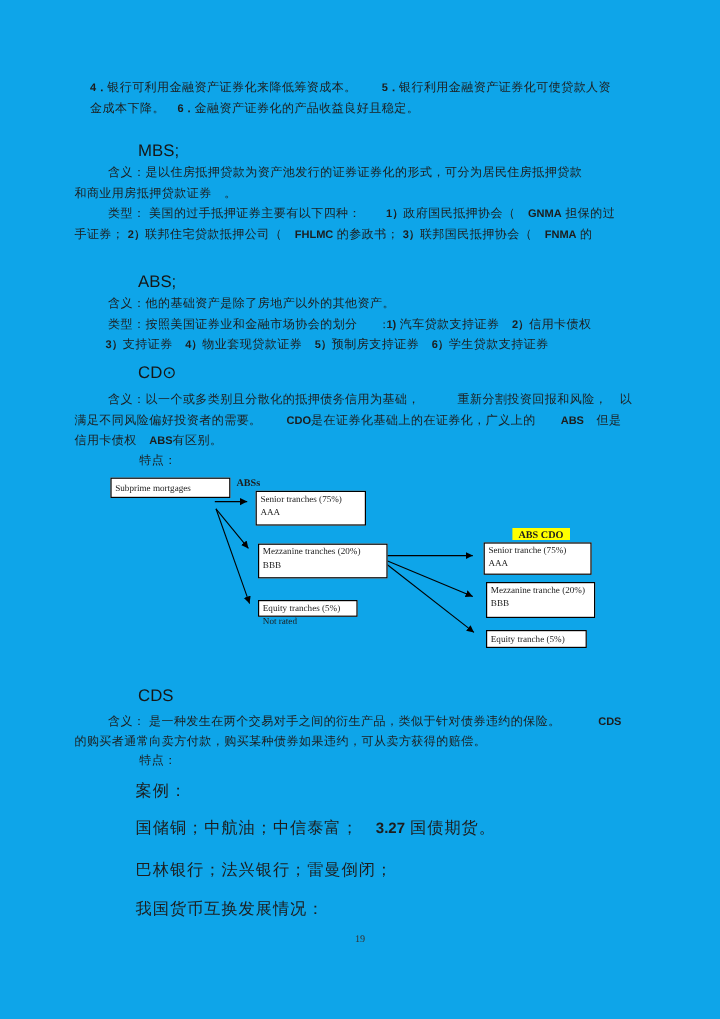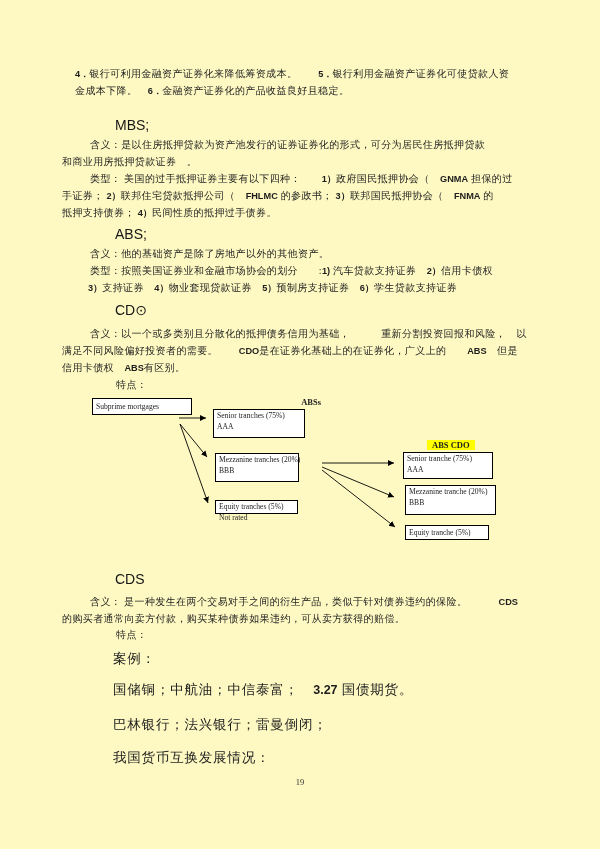--- a/index.html
+++ b/index.html
@@ -1,17 +1,17 @@
 <!DOCTYPE html>
 <html><head>
 <meta charset="utf-8">
 <style>
   html,body{margin:0;padding:0;background:#888;}
   .page{
-    position:relative;width:600px;height:849px;background:#fef9c3;
+    position:relative;width:600px;height:849px;background:#0ea5e9;
     font-family:"Liberation Serif",serif;color:#1d1d1d;overflow:hidden;
     margin:0 auto;
     text-decoration:underline;
   }
   .bl{position:absolute;font-size:10px;line-height:13px;white-space:pre;letter-spacing:.4px;}
   .bl .b{font-family:"Liberation Sans",sans-serif;font-weight:700;font-size:9.2px;letter-spacing:0;}
   .hd{position:absolute;left:115px;font-family:"Liberation Sans",sans-serif;font-size:14px;color:#161616;white-space:pre;}
   .case{position:absolute;left:113px;font-size:13.5px;letter-spacing:.8px;white-space:pre;}
   .case .b{font-family:"Liberation Sans",sans-serif;font-weight:700;font-size:12.5px;letter-spacing:0;text-align:right;}
   .pagenum{position:absolute;left:0;top:777px;width:600px;text-align:center;font-size:8.5px;color:#333;}
@@ -30,21 +30,20 @@
 <div class="page">
 
   <div class="bl" style="left:75px;top:67px"><span class="b">4．</span><span>银行可利用金融资产证券化来降低筹资成本。　　</span><span class="b">5．</span><span>银行利用金融资产证券化可使贷款人资</span></div>
   <div class="bl" style="left:75px;top:84px"><span>金成本下降。　</span><span class="b">6．</span><span>金融资产证券化的产品收益良好且稳定。</span></div>
 
   <div class="hd" style="top:117px">MBS;</div>
   <div class="bl" style="left:90px;top:138px"><span>含义：是以住房抵押贷款为资产池发行的证券证券化的形式，可分为居民住房抵押贷款</span></div>
   <div class="bl" style="left:62px;top:155px"><span>和商业用房抵押贷款证券　。</span></div>
   <div class="bl" style="left:90px;top:172px"><span>类型： 美国的过手抵押证券主要有以下四种：　　</span><span class="b">1）</span><span>政府国民抵押协会（　</span><span class="b">GNMA</span><span> 担保的过</span></div>
   <div class="bl" style="left:62px;top:189px"><span>手证券； </span><span class="b">2）</span><span>联邦住宅贷款抵押公司（　</span><span class="b">FHLMC</span><span> 的参政书； </span><span class="b">3）</span><span>联邦国民抵押协会（　</span><span class="b">FNMA</span><span> 的</span></div>
-  <div class="bl" style="left:62px;top:206px"><span>抵押支持债券； </span><span class="b">4）</span><span>民间性质的抵押过手债券。</span></div>
 
   <div class="hd" style="top:226px">ABS;</div>
   <div class="bl" style="left:90px;top:247px"><span>含义：他的基础资产是除了房地产以外的其他资产。</span></div>
   <div class="bl" style="left:90px;top:264px"><span>类型：按照美国证券业和金融市场协会的划分　　:</span><span class="b">1)</span><span> 汽车贷款支持证券　</span><span class="b">2）</span><span>信用卡债权</span></div>
   <div class="bl" style="left:88px;top:281px"><span class="b">3）</span><span>支持证券　</span><span class="b">4）</span><span>物业套现贷款证券　</span><span class="b">5）</span><span>预制房支持证券　</span><span class="b">6）</span><span>学生贷款支持证券</span></div>
 
   <div class="hd" style="top:302px">CD⊙</div>
   <div class="bl" style="left:62px;top:344px"><span>满足不同风险偏好投资者的需要。　　</span><span class="b">CDO</span><span>是在证券化基础上的在证券化，广义上的　　</span><span class="b">ABS</span><span>　但是</span></div>
   <div class="bl" style="left:90px;top:327px"><span>含义：以一个或多类别且分散化的抵押债务信用为基础，　　　重新分割投资回报和风险，　以</span></div>
   <div class="bl" style="left:62px;top:361px"><span>信用卡债权　</span><span class="b">ABS</span><span>有区别。</span></div>
@@ -57,31 +56,31 @@
       </marker>
     </defs>
     <line x1="179" y1="418" x2="206" y2="418" stroke="#000" stroke-width="0.9" marker-end="url(#ah)"></line>
     <line x1="180" y1="424" x2="207" y2="457" stroke="#000" stroke-width="0.9" marker-end="url(#ah)"></line>
     <line x1="180" y1="424" x2="208" y2="503" stroke="#000" stroke-width="0.9" marker-end="url(#ah)"></line>
     <line x1="322" y1="463" x2="394" y2="463" stroke="#000" stroke-width="0.9" marker-end="url(#ah)"></line>
     <line x1="322" y1="467" x2="394" y2="497" stroke="#000" stroke-width="0.9" marker-end="url(#ah)"></line>
     <line x1="322" y1="470" x2="395" y2="527" stroke="#000" stroke-width="0.9" marker-end="url(#ah)"></line>
   </svg>
 
-  <div class="dlabel" style="left:229px;top:397px;width:92px;text-align:right">ABSs</div>
+  <div class="dlabel" style="left:197px;top:397px;width:92px;text-align:left">ABSs</div>
 
   <div class="dbox" style="left:92px;top:398px;width:100px;height:17px;line-height:13px">
     <span>Subprime mortgages</span>
   </div>
 
   <div class="dbox" style="left:213px;top:409px;width:92px;height:29px">
     <span class="dl">Senior tranches (75%)</span>
     <span class="dl">AAA</span>
   </div>
-  <div class="dbox" style="left:215px;top:453px;width:84px;height:29px">
+  <div class="dbox" style="left:215px;top:453px;width:108px;height:29px">
     <span class="dl">Mezzanine tranches (20%)</span>
     <span class="dl">BBB</span>
   </div>
   <div class="dbox" style="left:215px;top:500px;width:83px;height:14px">
     <span class="dl">Equity tranches (5%)</span>
     <span class="dl">Not rated</span>
   </div>
 
   <div class="dlabel" style="left:427px;top:440px">
     <span class="hl" id="hl-label" style="background: rgb(255, 255, 0);">ABS CDO</span>

